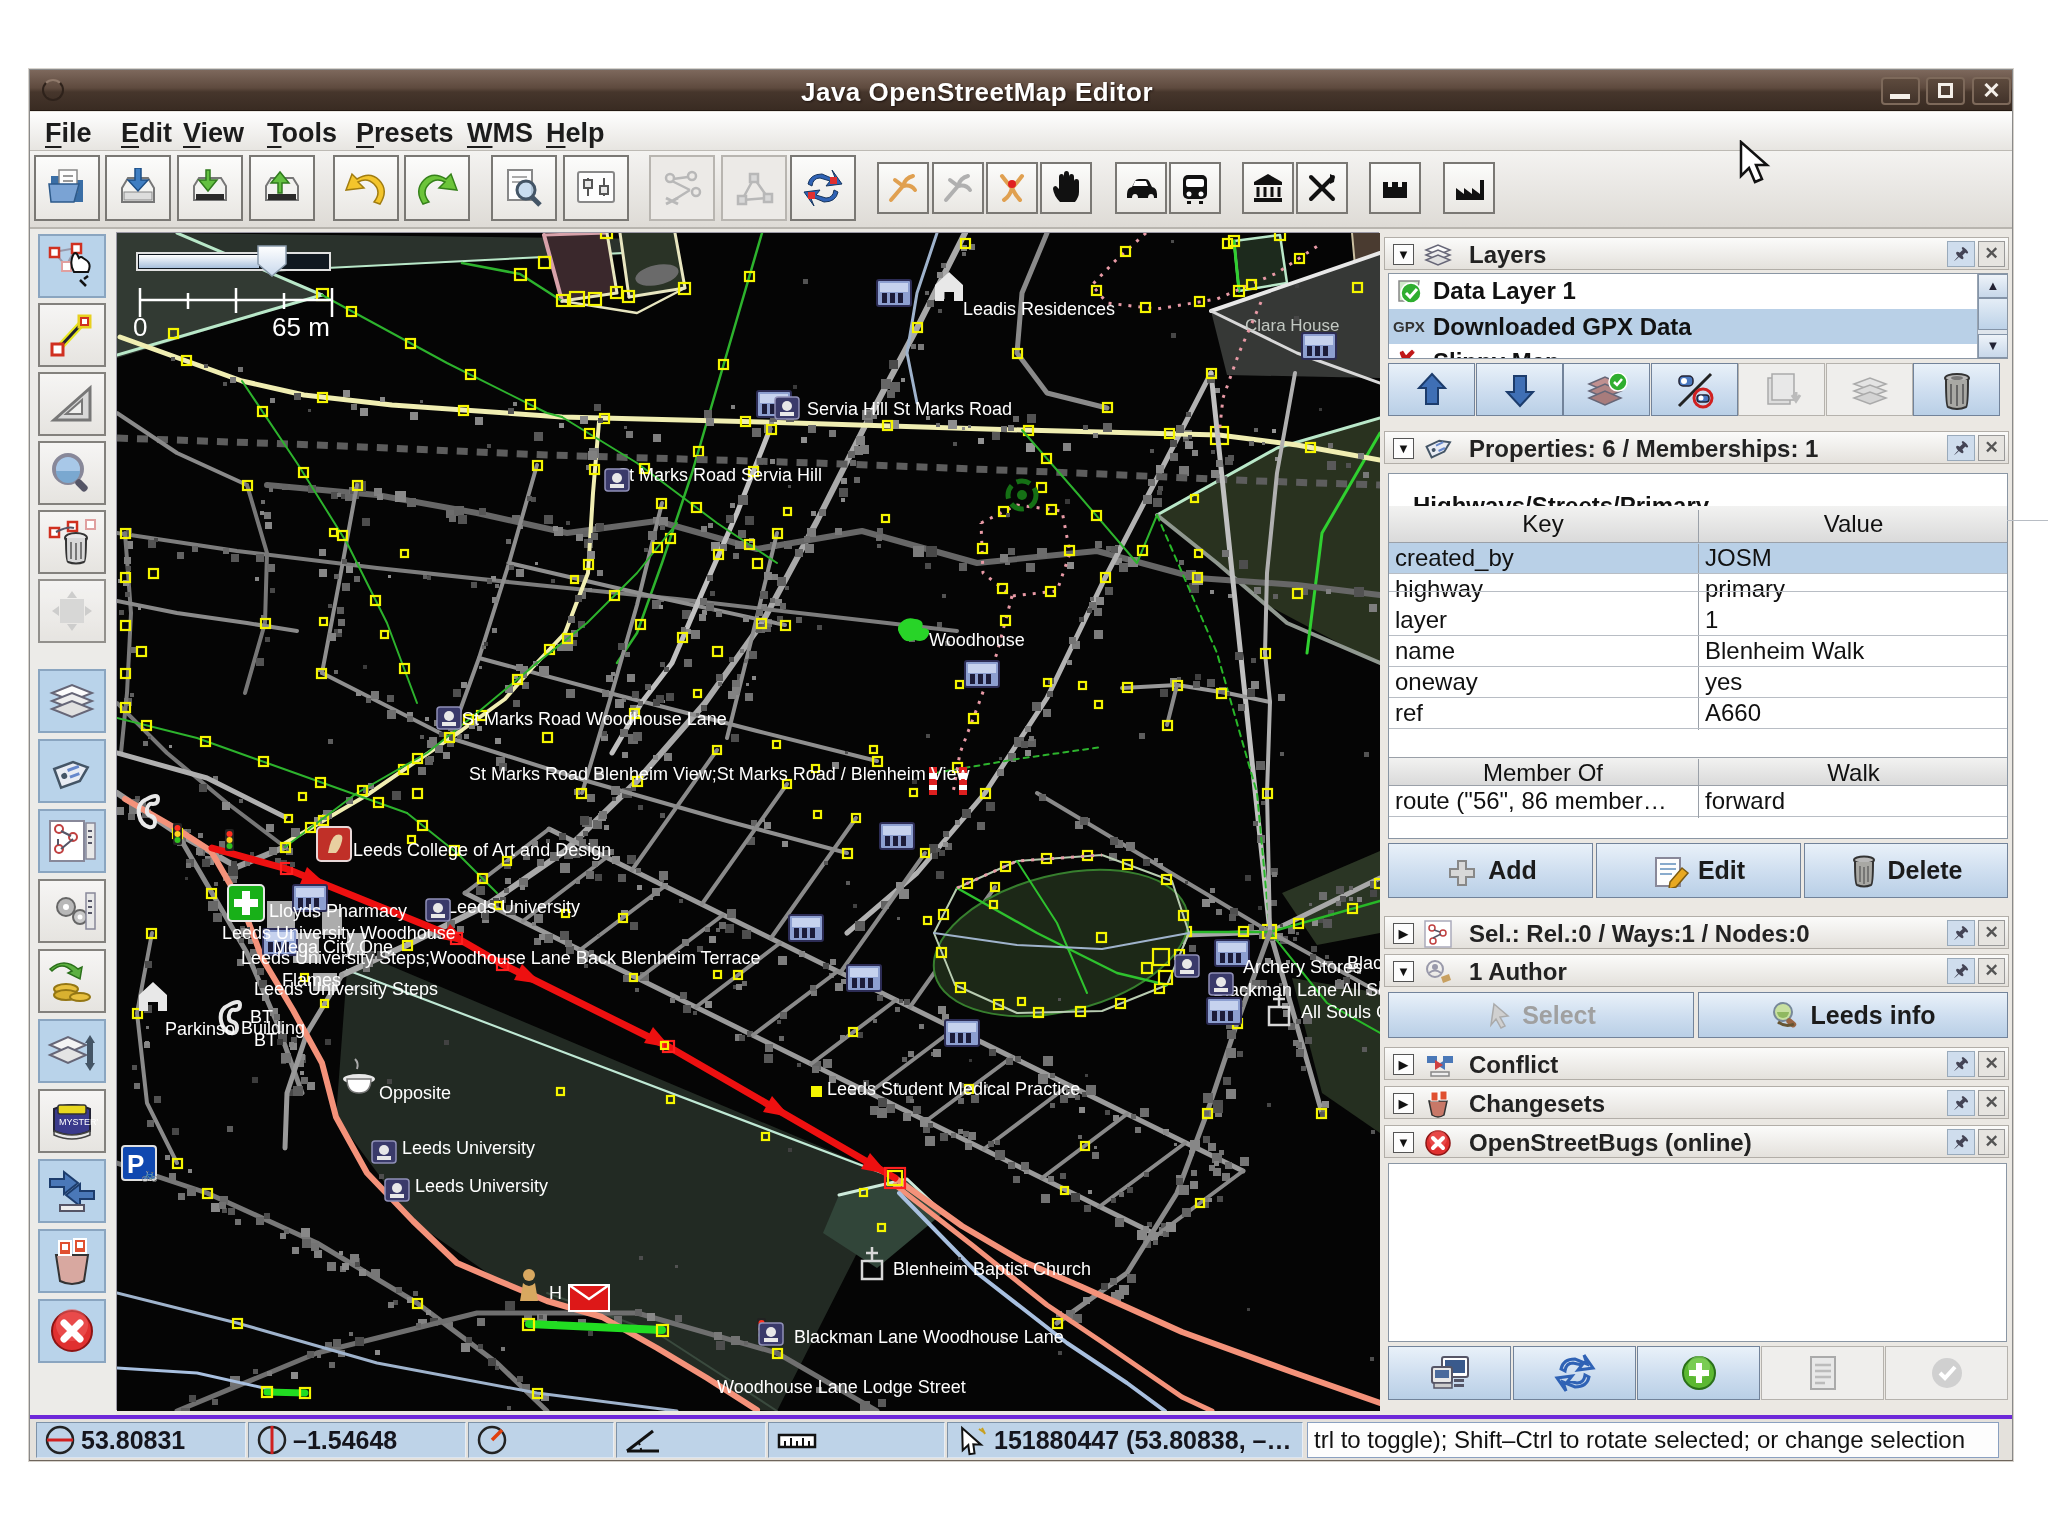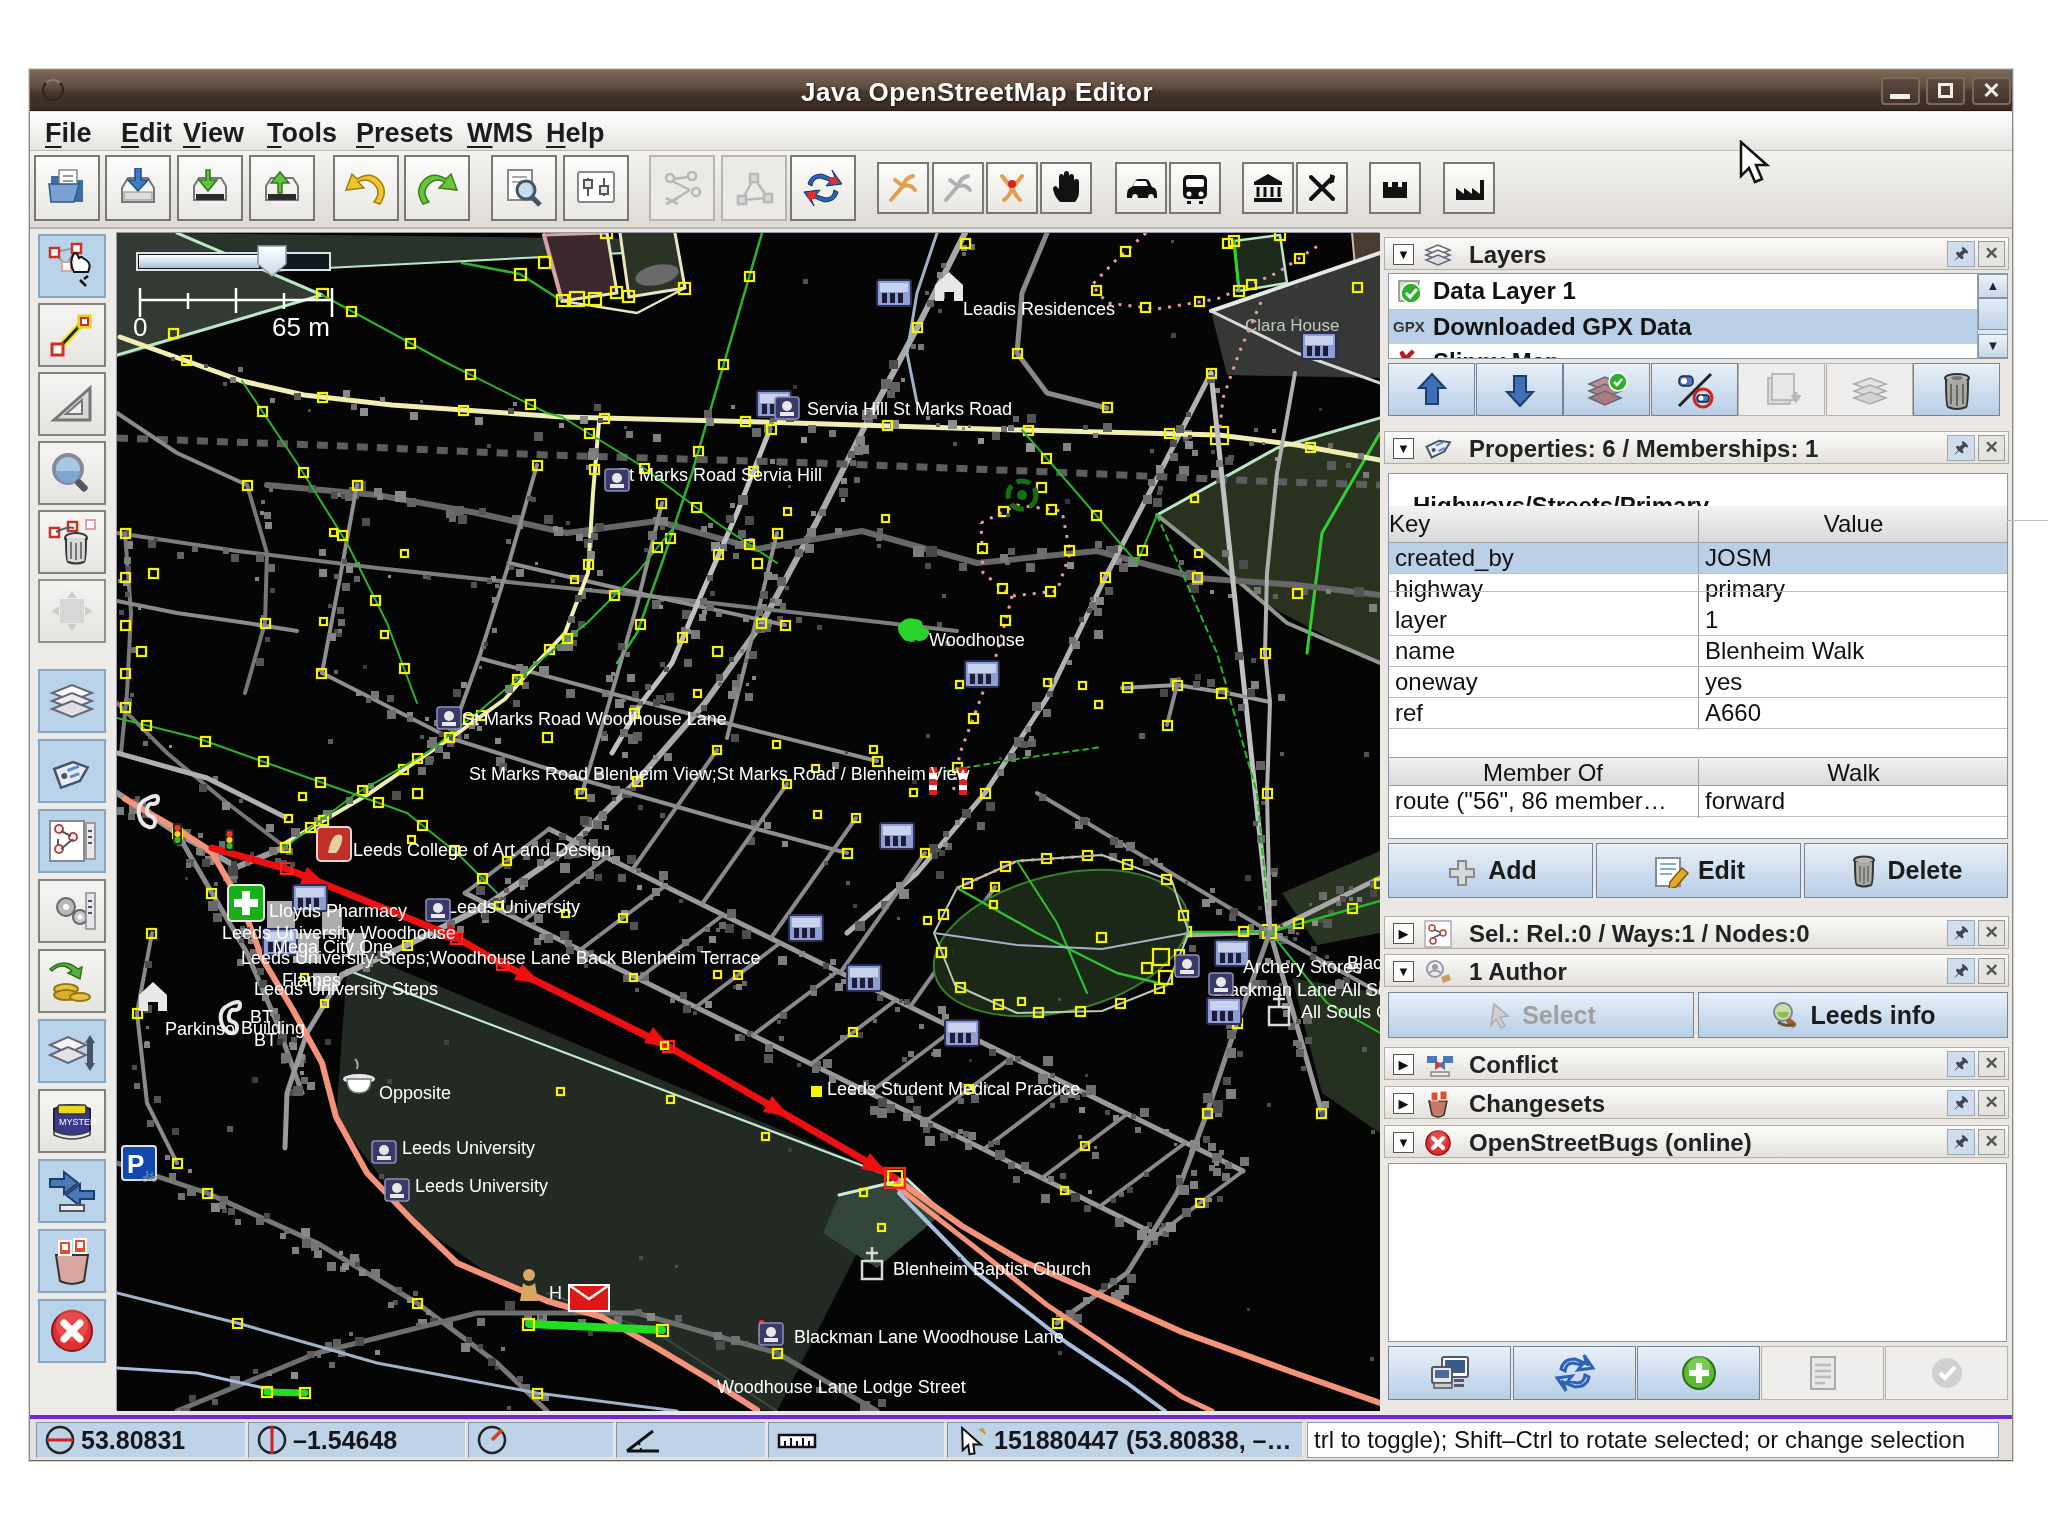--- a/index.html
+++ b/index.html
@@ -2215,21 +2215,21 @@
               <path d="M14,12 h8 M14,18 h7" stroke="#68c" stroke-width="2"></path>
             </g>
           </svg></div>
         <div class="ti">Properties: 6 / Memberships: 1</div>
         <div class="pin">🖈</div>
         <div class="clx">✕</div>
       </div>
       <div class="wbox" style="left:4px;top:241px;width:620px;height:366px;font-size:24px;color:#111">
         <div style="position:absolute;left:0;top:16px;width:683px;height:31px;border-bottom:1px solid #b8bdc4;padding:2px 0 0 24px;font-weight:bold">Highways/Streets/Primary</div>
         <div style="position:absolute;left:0;top:32px;width:618px;height:37px;background:linear-gradient(#f2f2f1,#dadada);border-bottom:1px solid #9aa0a8">
-          <div style="position:absolute;left:0;top:4px;width:308px;">Key</div>
+          <div style="position:absolute;left:0;top:4px;width:308px;text-align:center">Key</div>
           <div style="position:absolute;left:309px;top:4px;width:310px;text-align:center;border-left:1px solid #9aa0a8;height:37px">Value</div>
         </div>
         <div style="position:absolute;left:0;top:69px;width:618px;height:31px;background:#b9d0e7;text-decoration:underline;">
           <div style="position:absolute;left:6px;top:1px">created_by</div>
           <div style="position:absolute;left:309px;top:1px;width:309px;height:31px;border-left:1px solid #9aa0a8;padding-left:6px">JOSM</div>
           <div style="position:absolute;left:0;bottom:0;width:618px;border-bottom:1px solid #b8bdc4"></div>
         </div>
         <div style="position:absolute;left:0;top:100px;width:618px;height:18px;">
           <div style="position:absolute;left:6px;top:1px">highway</div>
           <div style="position:absolute;left:309px;top:1px;width:309px;height:31px;border-left:1px solid #9aa0a8;padding-left:6px">primary</div>

